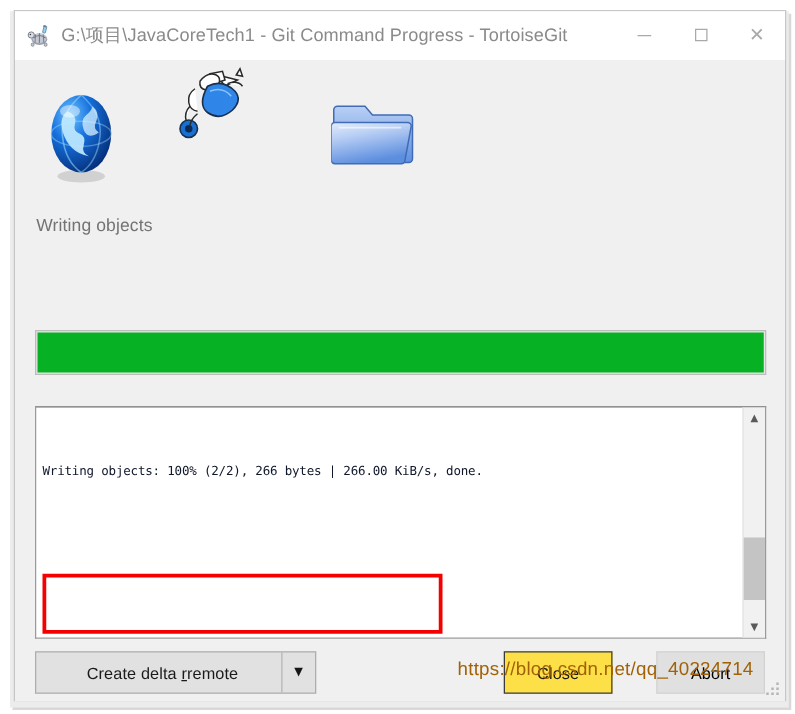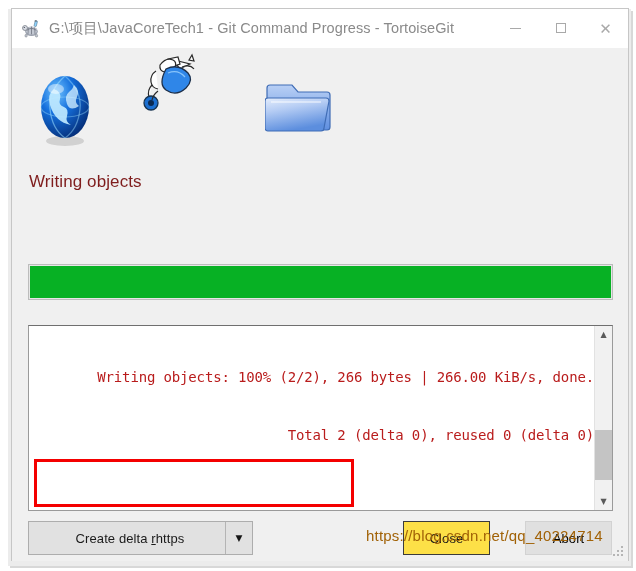--- a/index.html
+++ b/index.html
@@ -127,22 +127,22 @@
     position: absolute;
   }
   #icon-globe   { left: 22px; top: 22px;  width: 62px; height: 78px; }
   #icon-flight  { left: 120px; top: 2px;  width: 74px; height: 72px; }
   #icon-folder  { left: 253px; top: 22px; width: 68px; height: 66px; }
 
   #status-label {
     position: absolute;
     left: 17px;
     top: 123px;
-    font-size: 17px;
-    color: #7f1d1d;
+    font-size: 14px;
+    color: #737373;
     letter-spacing: 0.1px;
   }
 
   
   #progress-outer {
     position: absolute;
     left: 16px;
     top: 215px;
     width: 585px;
     height: 36px;
@@ -167,26 +167,25 @@
     border: 1px solid #9a9a9a;
     border-top-color: #6f6f6f;
     box-sizing: border-box;
     display: flex;
   }
   #log-text {
     flex: 1 1 auto;
     padding: 4px 0 0 5px;
     overflow: hidden;
     font-family: "DejaVu Sans Mono", "Liberation Mono", monospace;
-    font-size: 14px;
+    font-size: 10px;
     line-height: 19.2px;
-    color: #b91c1c;
+    color: #0f172a;
     white-space: pre;
     letter-spacing: -0.15px;
-    text-align: right;
   }
   .log-line { height: 19.2px; }
 
   
   #log-scroll {
     flex: 0 0 auto;
     width: 17px;
     background: #f1f1f1;
     border-left: 1px solid #e2e2e2;
     display: flex;
@@ -432,42 +431,41 @@
 
       <div id="status-label">Writing objects</div>
 
       <div id="progress-outer">
         <div id="progress-fill" style="background: rgb(7, 177, 36); width: 100%;"></div>
       </div>
 
       <div id="log-outer">
         <div id="log-text">
           <div class="log-line"><span>Writing objects: 100% (2/2), 266 bytes | 266.00 KiB/s, done.</span></div>
-          <div class="log-line"><span>Total 2 (delta 0), reused 0 (delta 0)</span></div>
           
           
           
           
         </div>
 
         <div id="log-scroll">
           <div class="sb-arrow">▲</div>
           <div class="sb-track">
             <div id="sb-thumb"></div>
           </div>
           <div class="sb-arrow">▼</div>
         </div>
 
         <div id="annotation-box" style="border-color: rgb(244, 0, 0);"></div>
       </div>
 
       <div id="buttonbar">
 
         <div class="btn" id="btn-pullrequest">
-          <span id="pr-label"><span>Create delta </span><u>r</u><span>https</span></span>
+          <span id="pr-label"><span>Create delta </span><u>r</u><span>remote</span></span>
           <span id="pr-split">▼</span>
         </div>
 
         <div class="btn" id="btn-close-dialog">Close</div>
 
         <div class="btn" id="btn-abort">Abort</div>
       </div>
 
       <div id="resize-grip">
         <i style="left:8px;top:0px;"></i>

